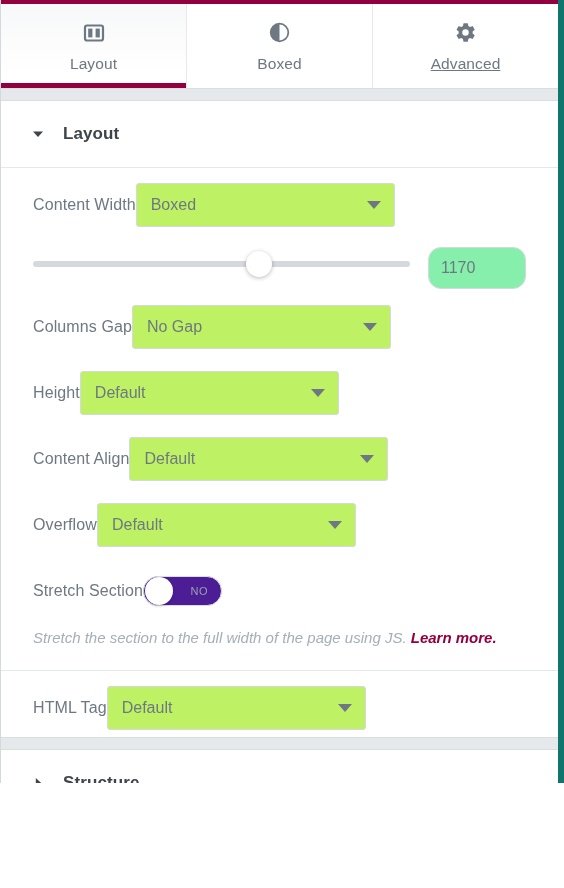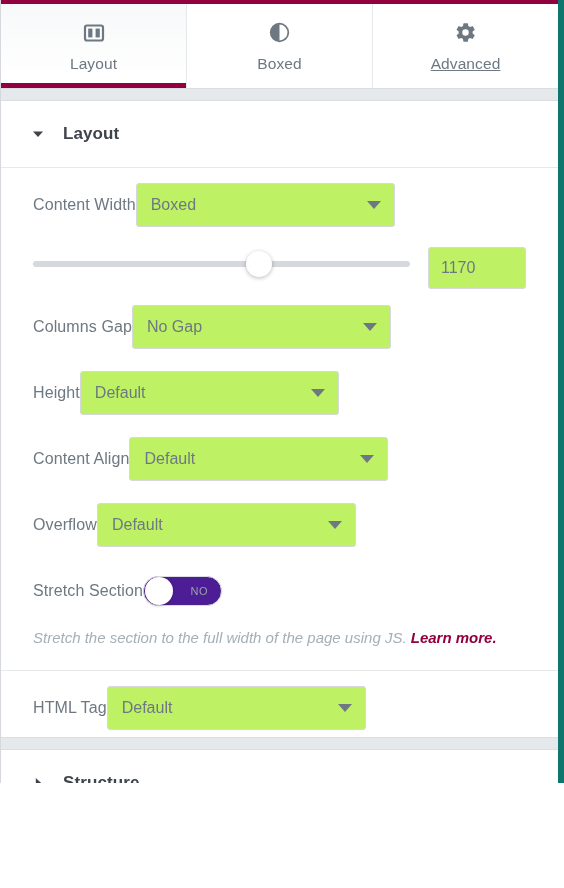--- a/index.html
+++ b/index.html
@@ -191,22 +191,22 @@
     box-shadow: 0 1px 4px rgba(0,0,0,0.28);
     top: 50%;
     transform: translate(-50%, -50%);
     cursor: grab;
   }
 
   .num-input {
     width: 98px;
     height: 42px;
     border: 1px solid #d5d8dc;
-    border-radius: 3px;
-    background: #bef264;
+    border-radius: 13px;
+    background: #86efac;
     font-family: "Liberation Sans", sans-serif;
     font-size: 16px;
     color: #6d7882;
     padding: 0 12px;
     outline: none;
     margin-top: 8px;
   }
 
   
   .toggle {

